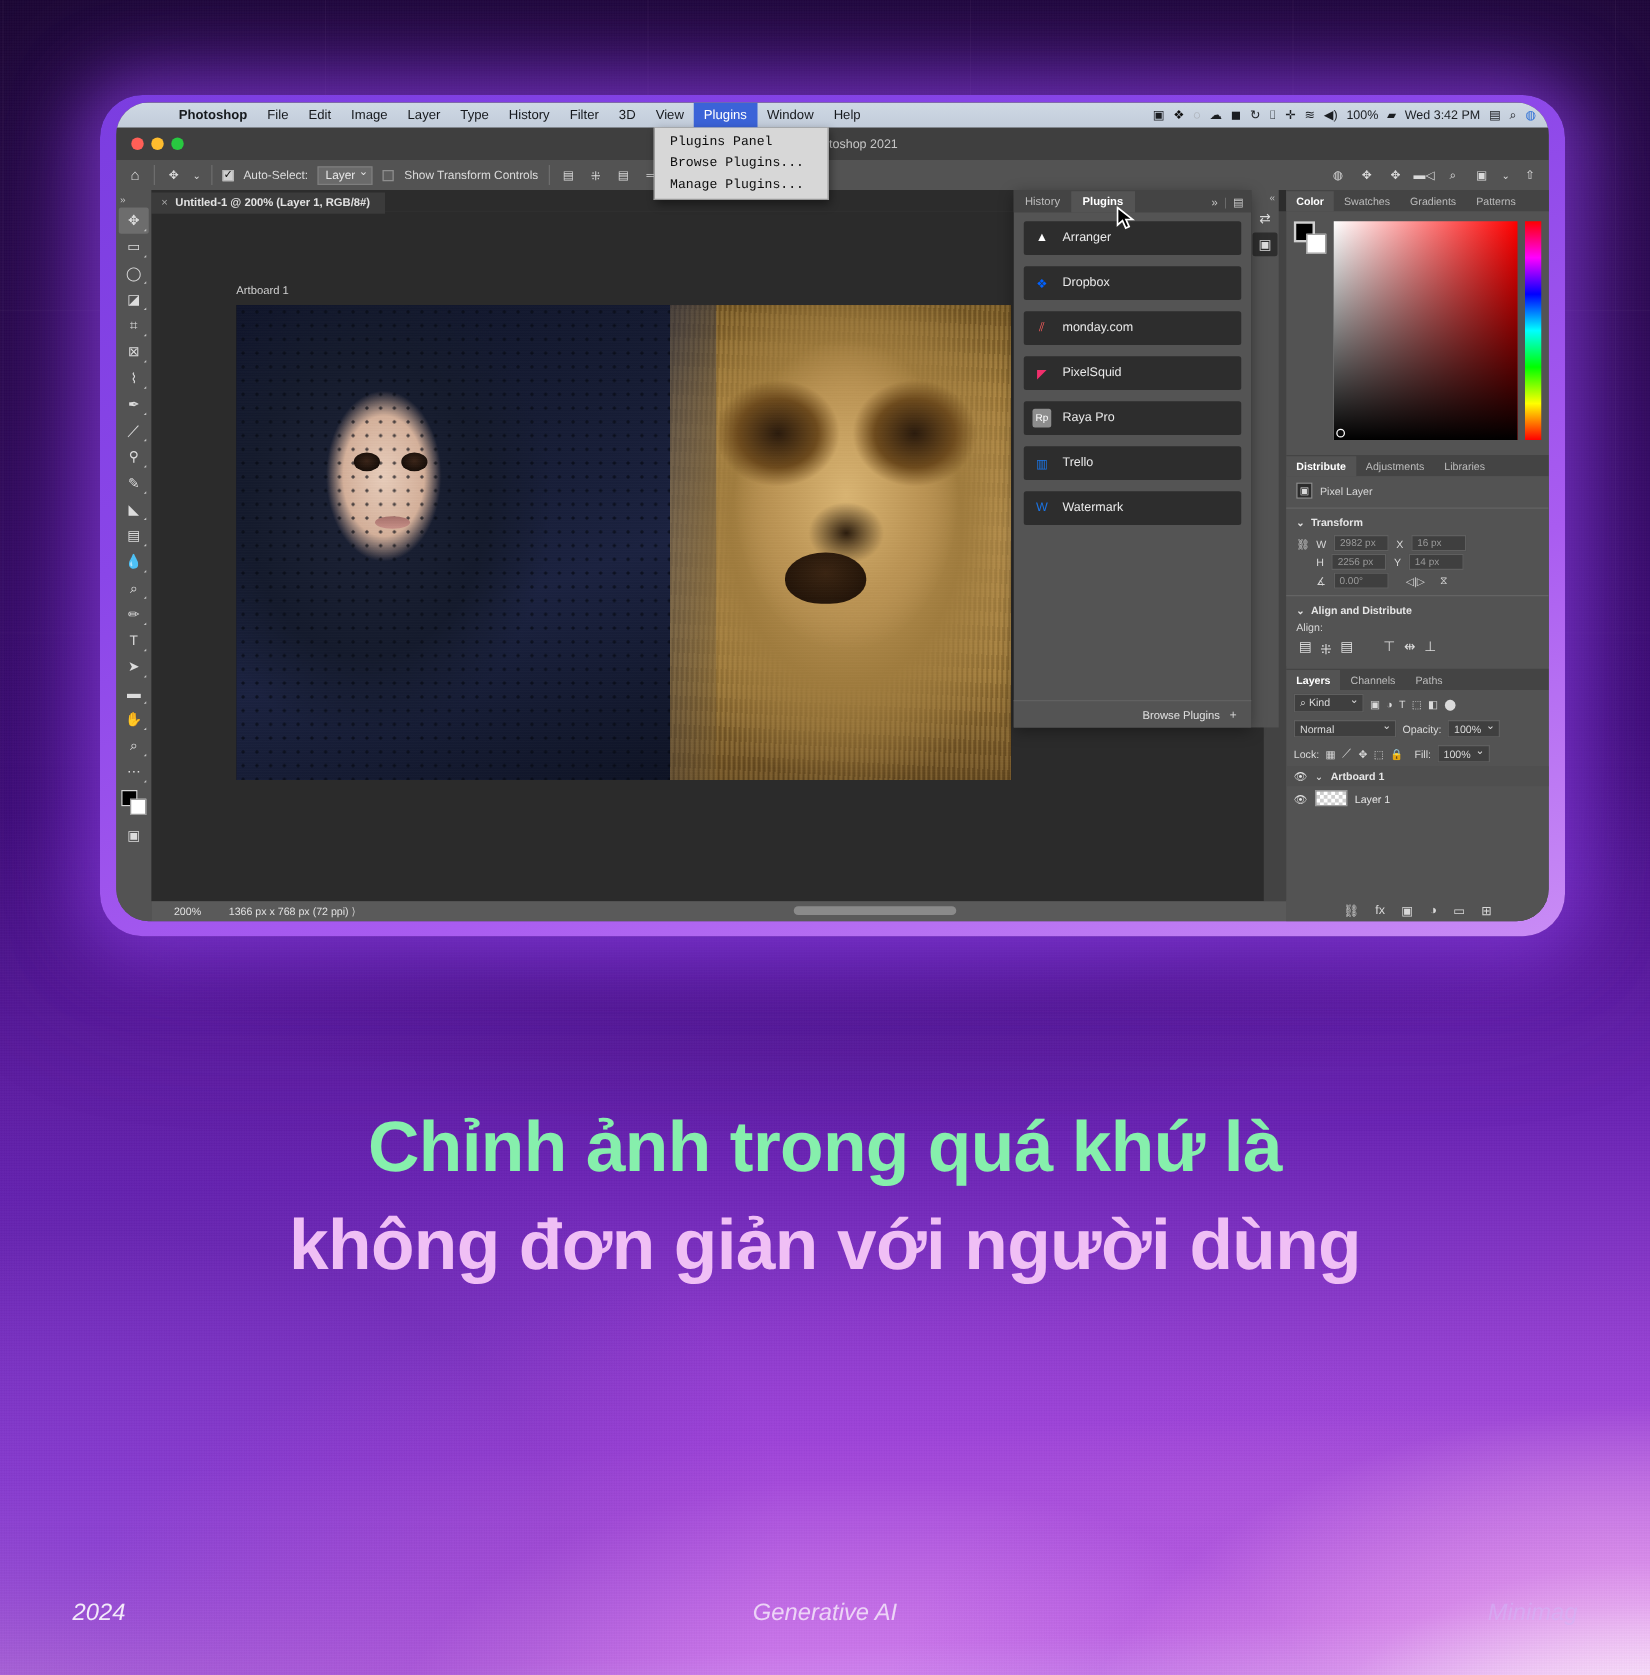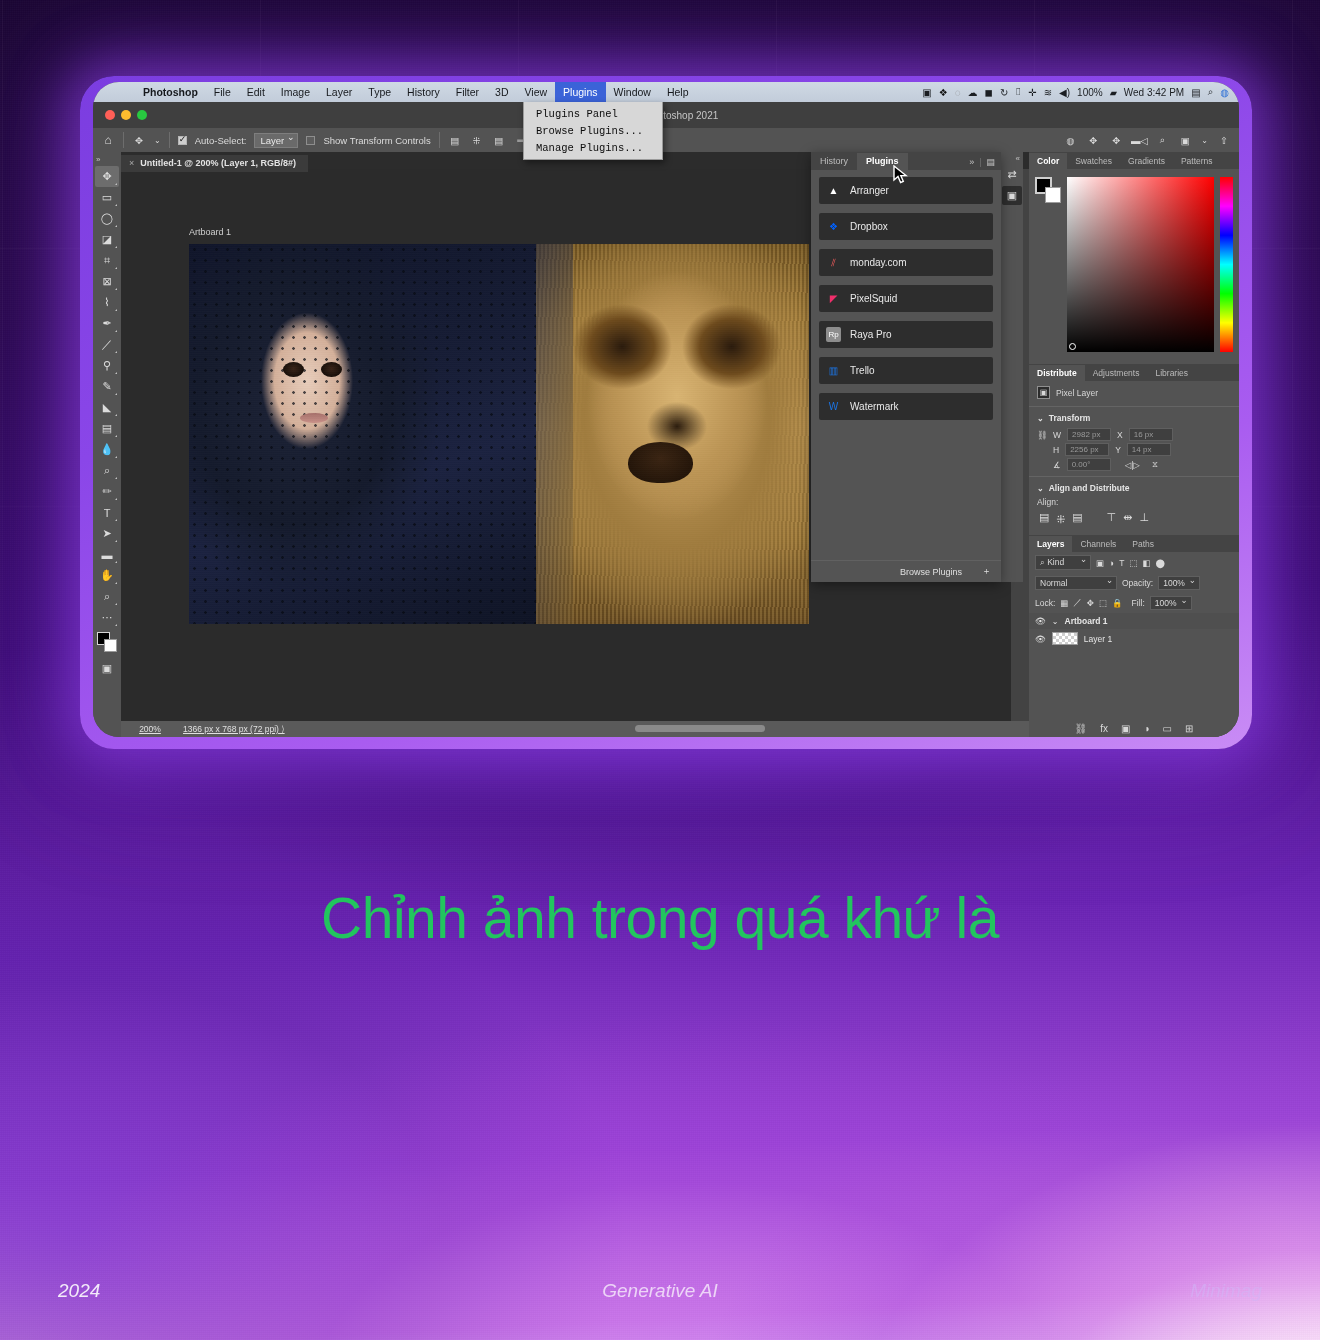--- a/index.html
+++ b/index.html
@@ -177,21 +177,21 @@
   .ph-mid {
     position: absolute; left: 46%; top: 0; width: 16%; bottom: 0;
     background: linear-gradient(100deg, rgba(22,28,52,.92) 0%, rgba(40,46,72,.55) 45%, rgba(120,95,50,.25) 100%);
   }
   .ph-grain { position: absolute; inset: 0; opacity: .22;
     background-image: repeating-linear-gradient(0deg, rgba(255,255,255,.05) 0 1px, rgba(0,0,0,.05) 1px 2px); }
 
   
   .statusbar {
     position: absolute; left: 28px; bottom: 0; right: 0; height: 16px;
-    background: #5a5a5a; display: flex; align-items: center; font-size: 8.5px; color: #e0e0e0; z-index: 16; text-decoration: underline;
+    background: #5a5a5a; display: flex; align-items: center; font-size: 8.5px; color: #e0e0e0; z-index: 16;
   }
   .statusbar .z { width: 58px; text-align: center; }
   .statusbar .d { margin-left: 4px; }
   .statusbar .d::after { content: " ⟩"; color: #c4c4c4; }
   .hscroll { position: absolute; left: 46%; top: 4px; width: 130px; height: 7px; border-radius: 4px; background: #8a8a8a; }
 
   
   .plugpanel {
     position: absolute; left: 718px; top: 70px; width: 190px; height: 430px;
     background: #545454; z-index: 25; box-shadow: 0 3px 12px rgba(0,0,0,.4);
@@ -201,21 +201,21 @@
   .ptab.active { background: #545454; color: #fff; font-weight: bold; }
   .ptabs .pright { margin-left: auto; display: flex; gap: 5px; padding: 0 6px 3px 0; font-size: 9px; color: #c6c6c6; align-items: center; }
   .plist { padding: 7px 8px 0; }
   .pitem {
     height: 27px; background: #2d2d2d; border-radius: 2px; margin-bottom: 9px;
     display: flex; align-items: center; gap: 9px; padding-left: 7px;
     font-size: 10px; color: #e9e9e9;
   }
   .picon { width: 15px; height: 15px; display: flex; align-items: center; justify-content: center; border-radius: 2px; flex: none; }
   .pfooter { position: absolute; bottom: 0; left: 0; right: 0; height: 22px; background: #545454;
-             display: flex; align-items: center; justify-content: flex-end; gap: 20px; padding-right: 10px;
+             display: flex; align-items: center; justify-content: flex-end; gap: 6px; padding-right: 10px;
              font-size: 9px; color: #e0e0e0; border-top: 1px solid #616161; }
   .pdock { position: absolute; left: 908px; top: 70px; width: 22px; height: 430px; background: #535353; z-index: 24; padding-top: 2px; }
   .pdock .dcaret { font-size: 8px; color: #c2c2c2; text-align: right; padding-right: 3px; }
   .pdock .dbtn { width: 20px; height: 19px; margin: 2px auto 0; display: flex; align-items: center; justify-content: center;
                  color: #ddd; font-size: 11px; border-radius: 2px; }
   .pdock .dbtn.sel { background: #2e2e2e; }
 
   
   .rdock { position: absolute; right: 0; top: 70px; width: 210px; bottom: 0; background: #535353; z-index: 22; }
   .rtabs { height: 17px; background: #444; display: flex; align-items: flex-end; }
@@ -249,21 +249,21 @@
 
   
   #cursor { position: absolute; left: 893px; top: 165px; z-index: 70; }
 
   
   #caption { position: absolute; left: 0; right: 0; top: 880px; text-align: center; }
   #caption .l {
     font-size: 57px; line-height: 1.36; letter-spacing: -0.5px;
     font-family: "Liberation Sans", sans-serif;
   }
-  #caption .l1 { color: #22c55e; font-weight: normal; }
+  #caption .l1 { color: #86efac; font-weight: bold; }
   #caption .l2, #caption .l3 { color: #f0bff5; font-weight: bold; }
 
   
   #footer { position: absolute; left: 0; right: 0; bottom: 38px; display: flex; align-items: center; padding: 0 58px; font-style: italic; }
   #footer .fl { font-size: 19px; color: rgba(255,255,255,0.88); }
   #footer .fc { position: absolute; left: 0; right: 0; text-align: center; font-size: 19px; color: rgba(255,255,255,0.70); }
   #footer .fr { margin-left: auto; font-size: 19px; color: rgba(210,180,245,0.55); position: relative; z-index: 1; }
 </style>
 </head>
 <body>
@@ -602,19 +602,20 @@
   </div>
 
 </div>
 
 <svg id="cursor" width="16" height="20" viewBox="0 0 16 20">
   <path d="M1 1 L1 15 L5 11.5 L7.6 17.5 L10.3 16.3 L7.8 10.6 L13 10.5 Z" fill="#000" stroke="#fff" stroke-width="1.4"></path>
 </svg>
 
 <div id="caption">
   <div class="l l1">Chỉnh ảnh trong quá khứ là</div>
+  <div class="l l2">không đơn giản với người dùng</div>
 </div>
 
 <div id="footer">
   <div class="fl">2024</div>
   <div class="fc">Generative AI</div>
   <div class="fr">Minimag</div>
 </div>
 
 </body></html>

